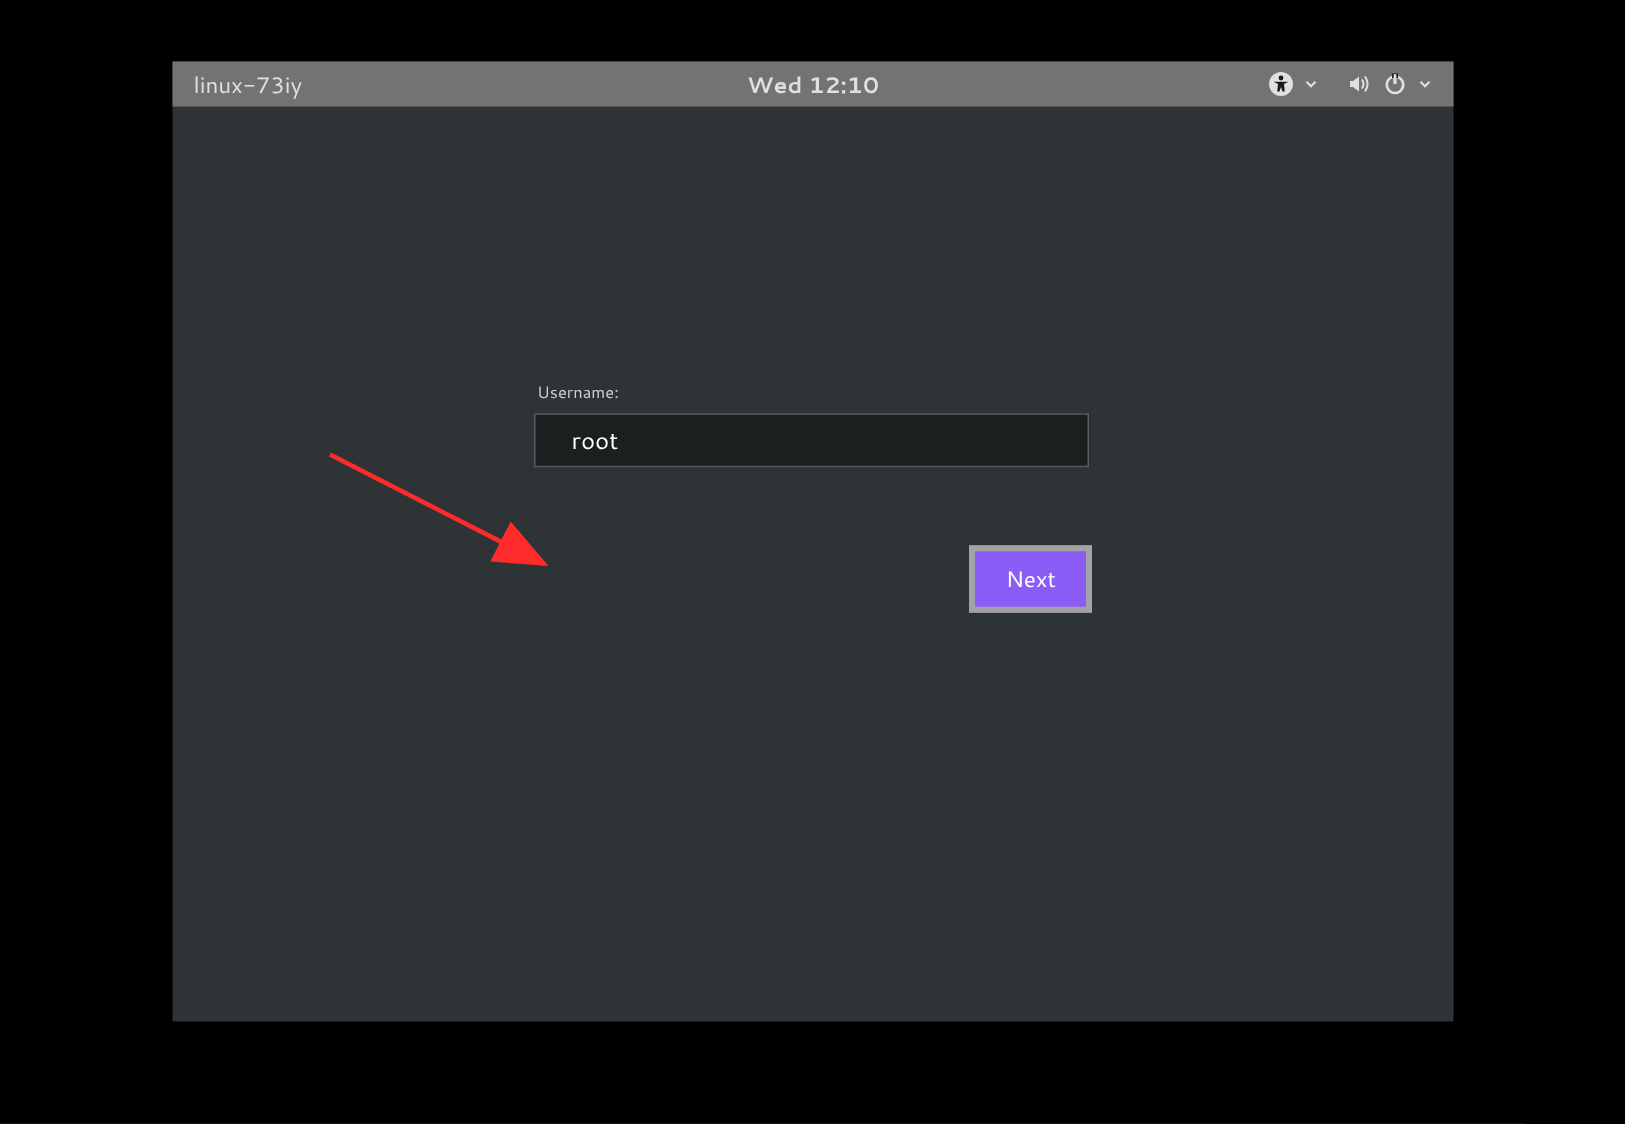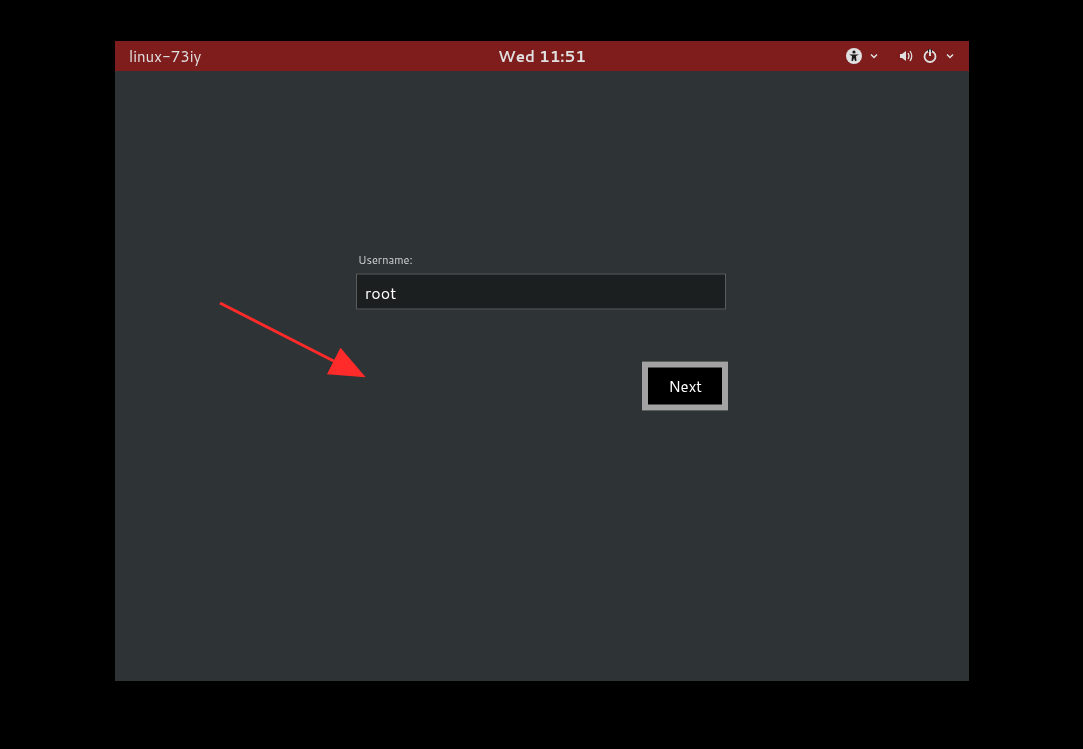--- a/index.html
+++ b/index.html
@@ -22,21 +22,21 @@
       width: 854px;
       height: 640px;
       background: #2e3436;
     }
     .topbar {
       position: absolute;
       top: 0;
       left: 0;
       right: 0;
       height: 30px;
-      background: #7f1d1d;
+      background: #737373;
       display: flex;
       align-items: center;
       justify-content: space-between;
       padding: 0 14px;
       color: #e0e0e0;
       font-size: 15px;
     }
     .topbar-left {
       font-weight: 400;
     }
@@ -76,32 +76,32 @@
     .input-wrap {
       width: 370px;
     }
     .text-input {
       width: 100%;
       height: 36px;
       background: #1c1f20;
       border: 1px solid #5c5c5c;
       color: #fff;
       font-size: 16px;
-      padding: 0 8px;
+      padding: 0 24px;
       outline: none;
       font-family: inherit;
     }
     .button-row {
       display: flex;
       justify-content: flex-end;
       margin-top: 52px;
     }
     .next-button {
-      background: #000000;
-      border: 6px solid #a3a3a3;
+      background: #8b5cf6;
+      border: 4px solid #a3a3a3;
       color: #fff;
       font-size: 15px;
       padding: 8px 20px;
       cursor: pointer;
       font-family: inherit;
     }
     .branding {
       position: absolute;
       bottom: 22px;
       left: 50%;
@@ -115,21 +115,21 @@
       pointer-events: none;
     }
   </style>
 </head>
 <body>
 
 <div class="desktop">
 
   <div class="topbar">
     <div class="topbar-left">linux-73iy</div>
-    <div class="topbar-center">Wed 11:51</div>
+    <div class="topbar-center">Wed 12:10</div>
     <div class="topbar-right">
       <div class="status-group">
         <svg class="icon-svg" width="18" height="18" viewBox="0 0 18 18">
           <circle cx="9" cy="9" r="8" fill="#e0e0e0"></circle>
           <circle cx="9" cy="5" r="1.6" fill="#1a1a1a"></circle>
           <path d="M4 7.5 L14 7.5 L11 9 L11.5 14 L10 14 L9 11 L8 14 L6.5 14 L7 9 Z" fill="#1a1a1a"></path>
         </svg>
         <svg class="icon-svg" width="10" height="10" viewBox="0 0 10 10">
           <path d="M2 3.5 L5 6.5 L8 3.5" stroke="#e0e0e0" stroke-width="1.5" fill="none"></path>
         </svg>

